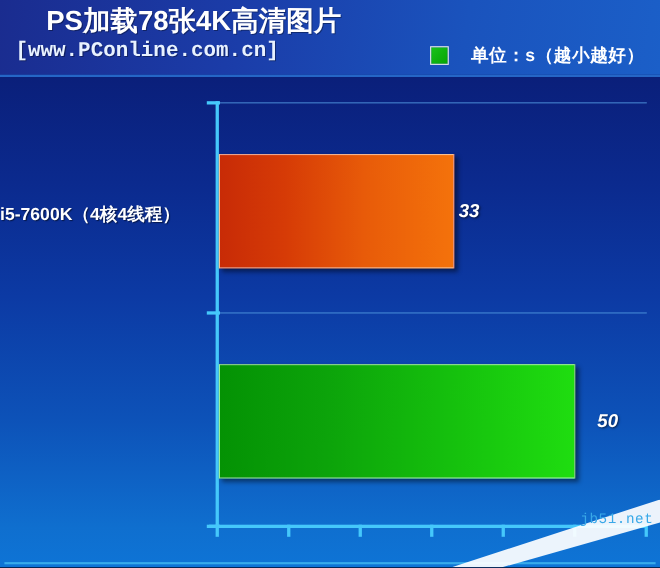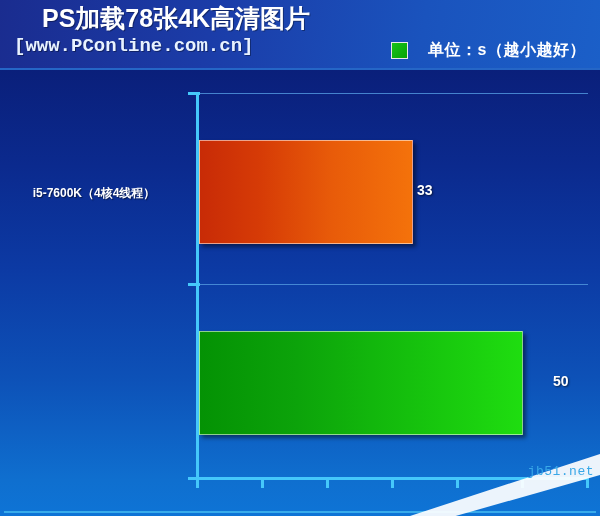--- a/index.html
+++ b/index.html
@@ -146,38 +146,39 @@
     top: 263px;
     height: 104px;
     background: linear-gradient(90deg, #049204 0%, #0ca30a 30%, #15c00d 65%, #1fdd10 100%);
   }
 
   
   .cat-label {
     position: absolute;
     left: 0;
     width: 188px;
-    text-align: center;
-    color: #ffffff;
-    font-size: 12px;
+    text-align: left;
+    color: #ffffff;
+    font-size: 16px;
     font-weight: bold;
     white-space: nowrap;
     text-shadow: 1px 1px 1px rgba(0,0,0,.5);
   }
   #cat-0 { top: 117px; }
   #cat-1 { top: 308px; }
 
   
   .val-label {
     position: absolute;
     color: #ffffff;
-    font-size: 14px;
+    font-size: 17px;
     font-weight: bold;
     text-shadow: 1px 1px 2px rgba(0,0,0,.6);
     white-space: nowrap;
+    font-style: italic;
   }
   #val-0 { left: 411px; top: 114px; }
   #val-1 { left: 516px; top: 305px; }
 
   
   #watermark {
     position: absolute;
     right: 0; bottom: 0;
     width: 190px; height: 62px;
     overflow: hidden;
@@ -247,21 +248,21 @@
     <div class="tick-x" style="left:456px;"></div>
     <div class="tick-x" style="left:521px;"></div>
     <div class="tick-x" style="left:586px;"></div>
 
     <div class="bar" id="bar-0" style="width: 214px; background: linear-gradient(90deg, rgb(200, 43, 6) 0%, rgb(214, 59, 6) 28%, rgb(232, 91, 9) 62%, rgb(244, 114, 11) 100%);"></div>
     <div class="bar" id="bar-1" style="width: 324px; background: linear-gradient(90deg, rgb(4, 146, 4) 0%, rgb(12, 163, 10) 30%, rgb(21, 192, 13) 65%, rgb(31, 221, 16) 100%);"></div>
 
     <div class="cat-label" id="cat-0">i5-7600K（4核4线程）</div>
 
     <div class="val-label" id="val-0" style="left: 417px;">33</div>
-    <div class="val-label" id="val-1" style="left: 553px;">50</div>
+    <div class="val-label" id="val-1" style="left: 527px; padding-left: 16px;">50</div>
 
     <div id="chart-bottom-rule"></div>
 
     <div id="watermark">
       <div id="wm-ribbon"></div>
       <div id="wm-dom">jb51.net</div>
     </div>
 
   </div>
 </div>

